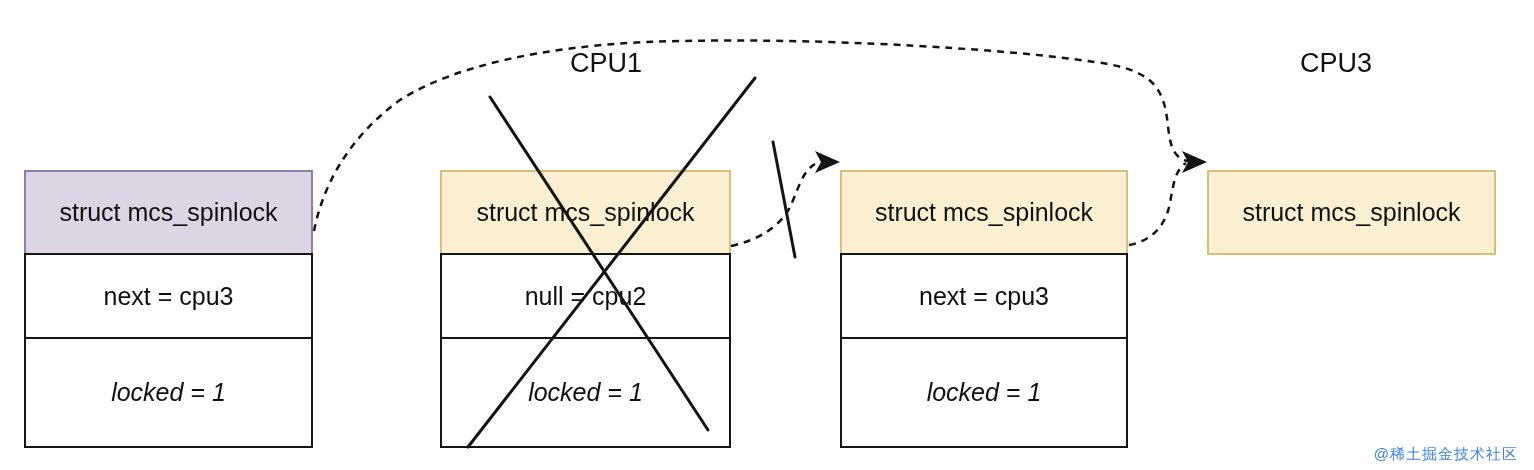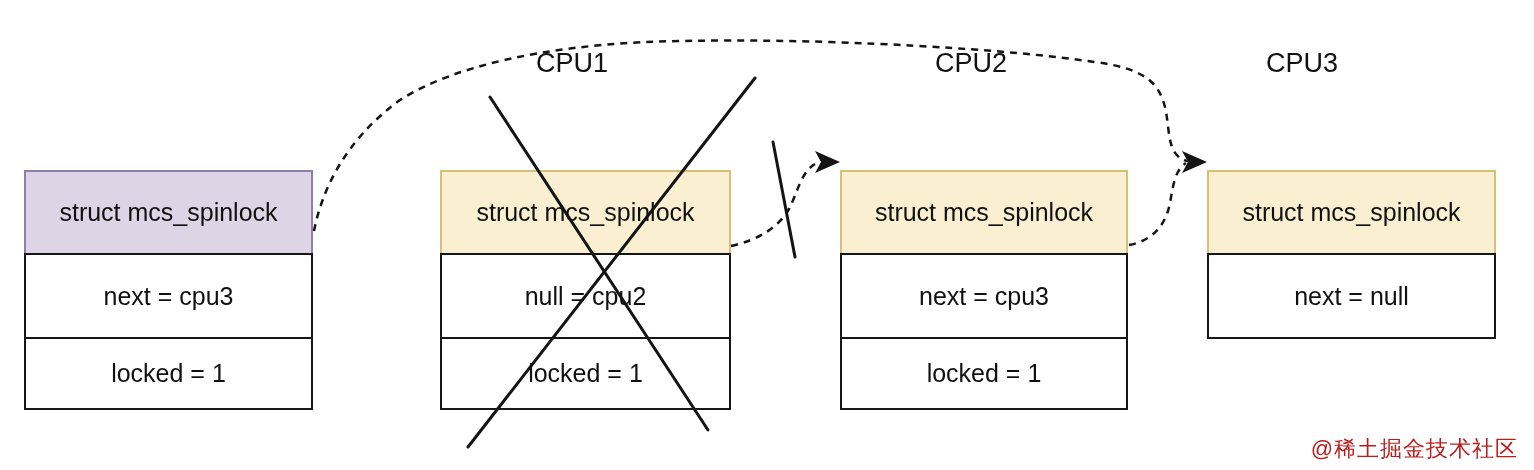--- a/index.html
+++ b/index.html
@@ -22,21 +22,21 @@
     height: 470px;
     z-index: 5;
     pointer-events: none;
   }
   .cpu-label {
     position: absolute;
     top: 47px;
     width: 140px;
     height: 32px;
     line-height: 32px;
-    text-align: center;
+    text-align: right;
     font-size: 27px;
     color: #111111;
     white-space: nowrap;
   }
   .node {
     position: absolute;
     top: 124px;
     width: 289px;
     height: 254px;
     z-index: 1;
@@ -65,27 +65,27 @@
     z-index: 2;
     background: #ffffff;
     border: 2px solid #161616;
     display: flex;
     align-items: center;
     justify-content: center;
     font-size: 25px;
     color: #101010;
   }
   .cell-next   { height: 86px; margin-top: -2px; text-align: center; }
-  .cell-locked { height: 73px; margin-top: -2px; }
+  .cell-locked { height: 111px; margin-top: -2px; font-style: italic; }
   .watermark {
     position: absolute;
     right: 16px;
     bottom: 6px;
-    font-size: 22px;
-    color: #b91c1c;
+    font-size: 15px;
+    color: #3b82f6;
     letter-spacing: 1px;
     z-index: 6;
     white-space: nowrap;
   }
   .dashed {
     fill: none;
     stroke: #141414;
     stroke-width: 2.5;
     stroke-dasharray: 7 6;
   }
@@ -113,21 +113,20 @@
     <polygon class="ah" points="840,162 815,151 821,162 815,173"></polygon>
     <polygon class="ah" points="1207,162 1182,151 1188,162 1182,173"></polygon>
 
     <line class="solid-mark" x1="773" y1="142" x2="795" y2="257"></line>
 
     <line class="solid-mark" x1="490" y1="97" x2="708" y2="430"></line>
     <line class="solid-mark" x1="468" y1="447" x2="755" y2="78"></line>
   </svg>
 
   <div class="cpu-label" style="left:502px;">CPU1</div>
-  <div class="cpu-label" style="left:901px;">CPU2</div>
   <div class="cpu-label" style="left:1232px;">CPU3</div>
 
   <div class="node" style="left:24px;">
     <div class="hdr hdr-purple">struct mcs_spinlock</div>
     <div class="cell cell-next">next = cpu3</div>
     <div class="cell cell-locked">locked = 1</div>
   </div>
 
   <div class="node" style="left:440px;width:291px;">
     <div class="hdr hdr-yellow">struct mcs_spinlock</div>
@@ -136,18 +135,17 @@
   </div>
 
   <div class="node" style="left:840px;width:288px;">
     <div class="hdr hdr-yellow">struct mcs_spinlock</div>
     <div class="cell cell-next">next = cpu3</div>
     <div class="cell cell-locked">locked = 1</div>
   </div>
 
   <div class="node" style="left:1207px;">
     <div class="hdr hdr-yellow">struct mcs_spinlock</div>
-    <div class="cell cell-next">next = null</div>
   </div>
 
   <div class="watermark">@稀土掘金技术社区</div>
 
 </div>
 
 </body></html>

